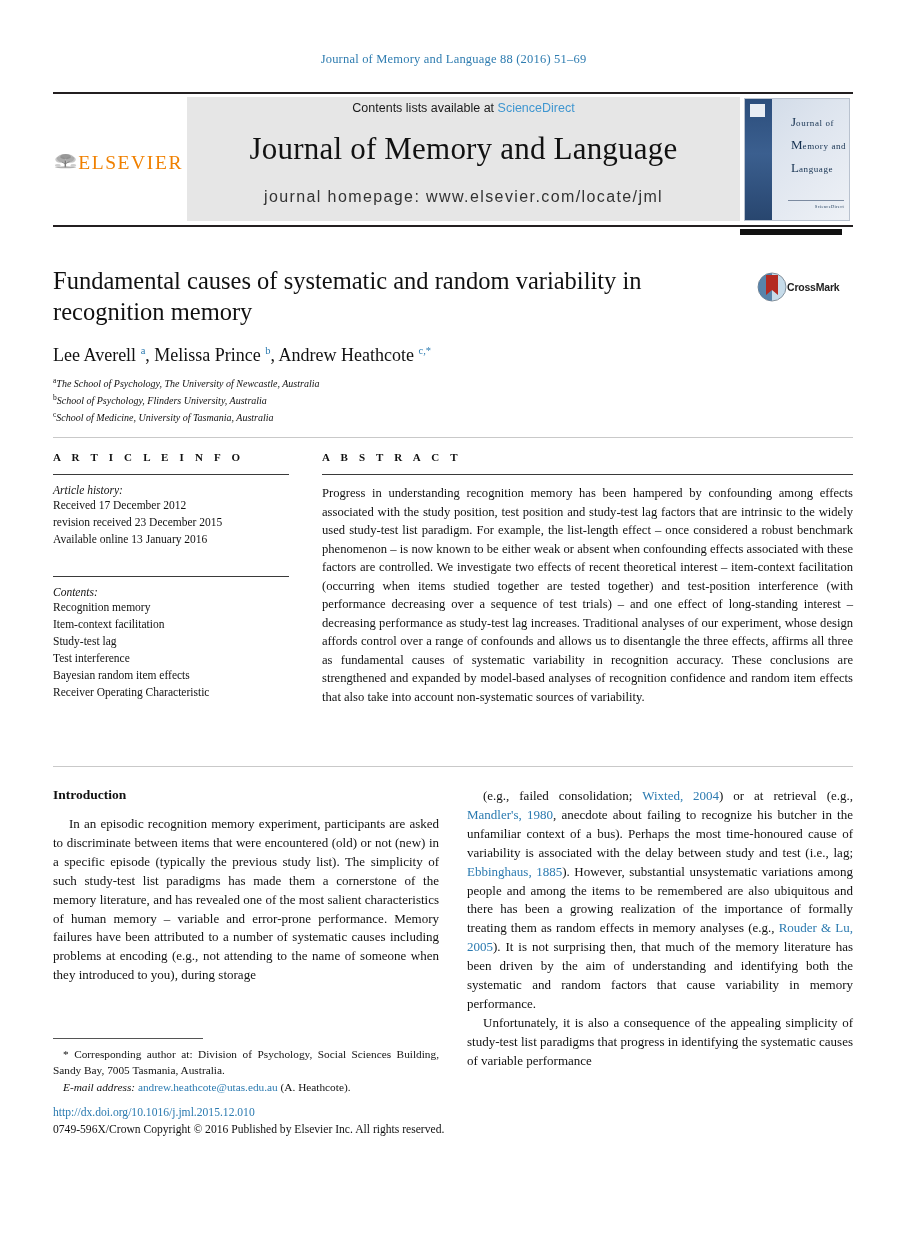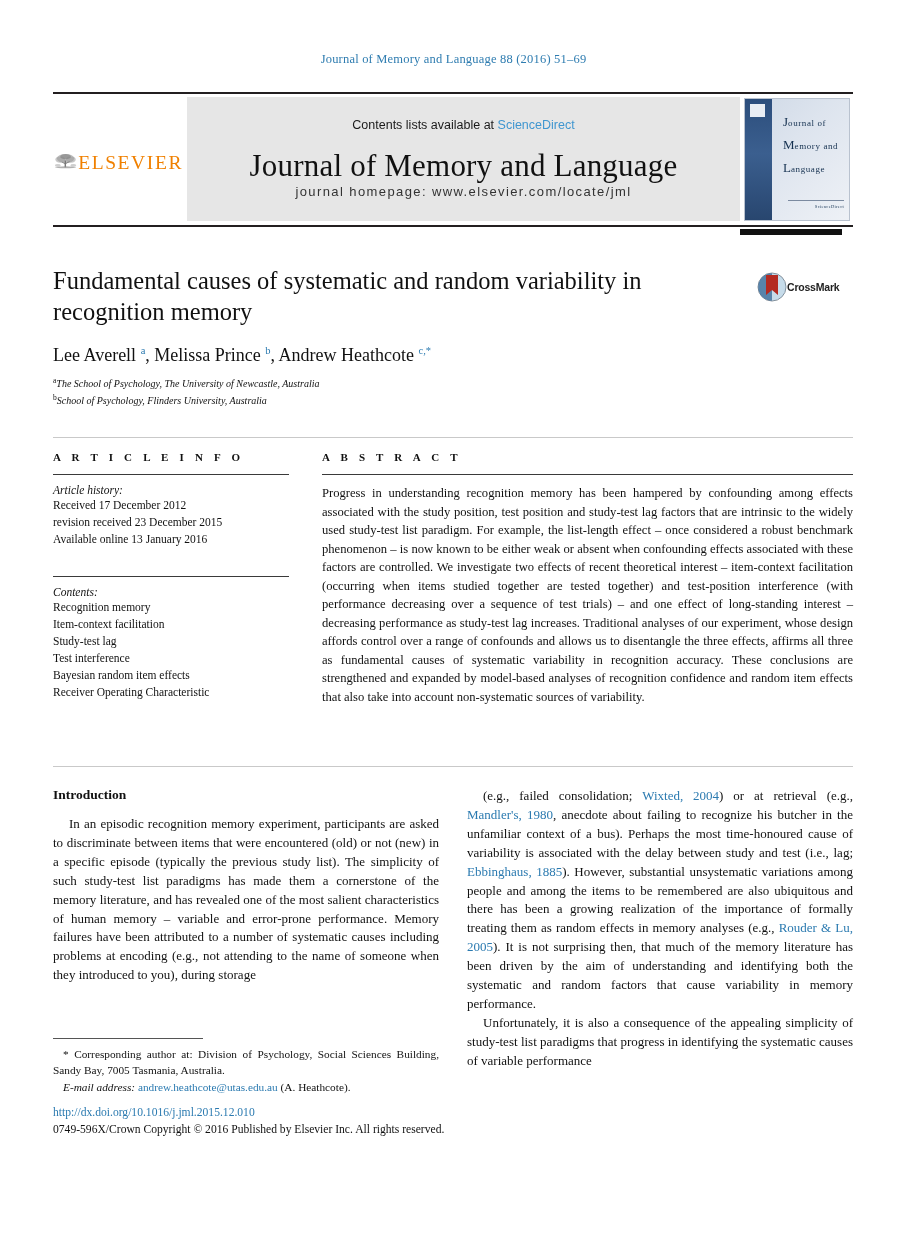--- a/index.html
+++ b/index.html
@@ -71,43 +71,44 @@
     line-height: 1;
   }
   .masthead-center {
     flex: 1 1 auto;
     background: #e6e6e6;
     margin: 3px 4px 4px 4px;
     display: flex;
     flex-direction: column;
     align-items: center;
     justify-content: flex-start;
-    padding-top: 21px;
+    padding-top: 4px;
     box-sizing: border-box;
   }
   .contents-line {
     font-family: "Liberation Sans", sans-serif;
     font-size: 12.5px;
     color: #1a1a1a;
   }
   .contents-line .sd {
     color: #3f96d0;
   }
   .journal-title {
     font-family: "Liberation Serif", serif;
     font-size: 31px;
     color: #111;
     margin-top: 16px;
     letter-spacing: 0.2px;
   }
   .homepage-line {
     font-family: "Liberation Sans", sans-serif;
-    font-size: 13px;
+    font-size: 16px;
     color: #333;
     letter-spacing: 1.4px;
+    margin-top: 21px;
   }
   .cover-thumb {
     width: 106px;
     flex: 0 0 106px;
     margin: 4px 3px 4px 0;
     position: relative;
     background: linear-gradient(135deg,#cfd9e6 0%, #dde4ee 40%, #eef1f6 100%);
     border: 1px solid #b9c2cf;
     box-sizing: border-box;
     overflow: hidden;
@@ -119,21 +120,21 @@
     background: linear-gradient(180deg,#2c4e7c 0%, #3b5f8f 45%, #28466f 100%);
   }
   .cover-spine-mark {
     position: absolute;
     left: 5px; top: 5px;
     width: 15px; height: 13px;
     background: #e9edf3;
   }
   .cover-title {
     position: absolute;
-    left: 38px;
+    left: 46px;
     top: 10px;
     color: #14304f;
     font-family: "Liberation Serif", serif;
     line-height: 1.45;
   }
   .cover-title .big { font-size: 13px; }
   .cover-title .small { font-size: 9px; letter-spacing: 0.6px;}
   .cover-foot {
     position: absolute;
     right: 5px;
@@ -400,20 +401,21 @@
     </div>
   </div>
   <div class="masthead-black-bar"></div>
 
   <div class="title-block">
     <h1 class="paper-title">Fundamental causes of systematic and random variability in recognition memory</h1>
     <div class="authors">Lee Averell <sup>a</sup>, Melissa Prince <sup>b</sup>, Andrew Heathcote <sup>c,*</sup></div>
     <div class="affils">
       <div><sup>a</sup><span>The School of Psychology, The University of Newcastle, Australia</span></div>
       <div><sup>b</sup><span>School of Psychology, Flinders University, Australia</span></div>
+      <div><sup>c</sup><span>School of Medicine, University of Tasmania, Australia</span></div>
     </div>
   </div>
 
   <div class="crossmark">
     <svg width="30" height="30" viewBox="0 0 30 30">
       <circle cx="15" cy="15" r="14" fill="#ffffff" stroke="#8a9097" stroke-width="1"></circle>
       <path d="M15 1.2 A13.8 13.8 0 0 0 15 28.8 Z" fill="#3b6f9c" opacity="0.85"></path>
       <path d="M15 1.2 A13.8 13.8 0 0 1 15 28.8 Z" fill="#5f9ac4" opacity="0.35"></path>
       <path d="M9 3 h12 v20 l-6 -5 l-6 5 Z" fill="#b42a21"></path>
     </svg>

